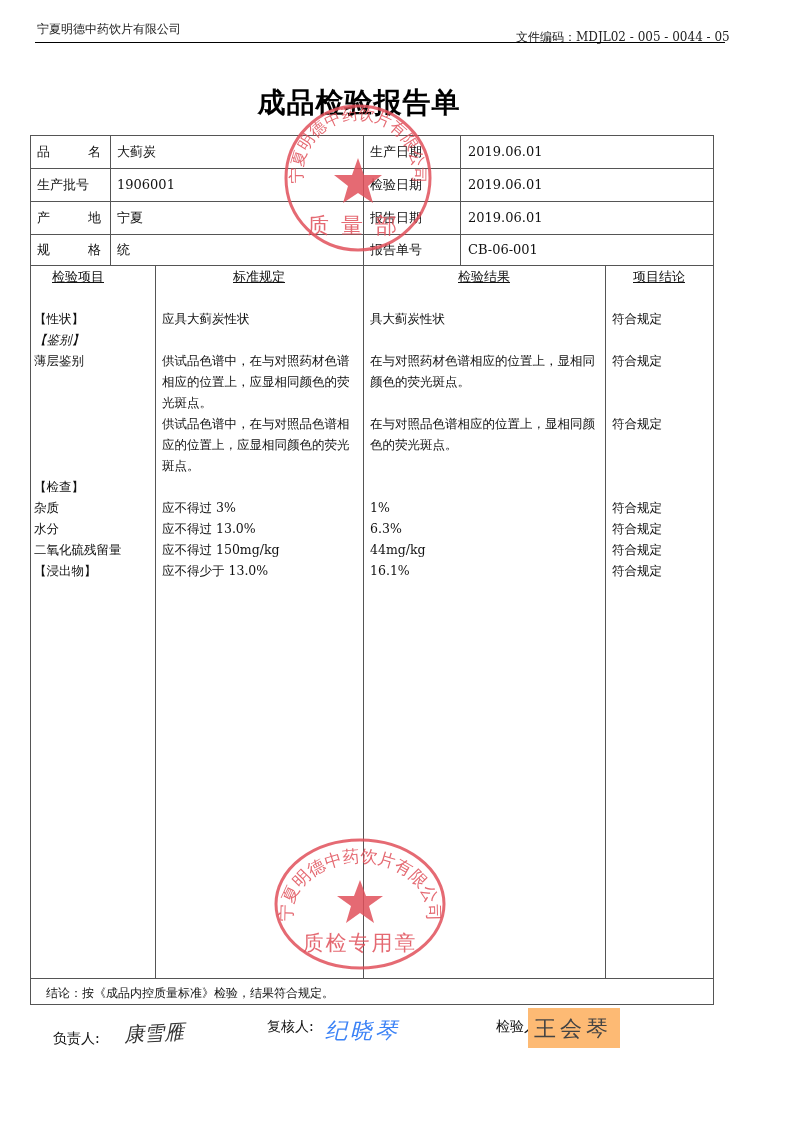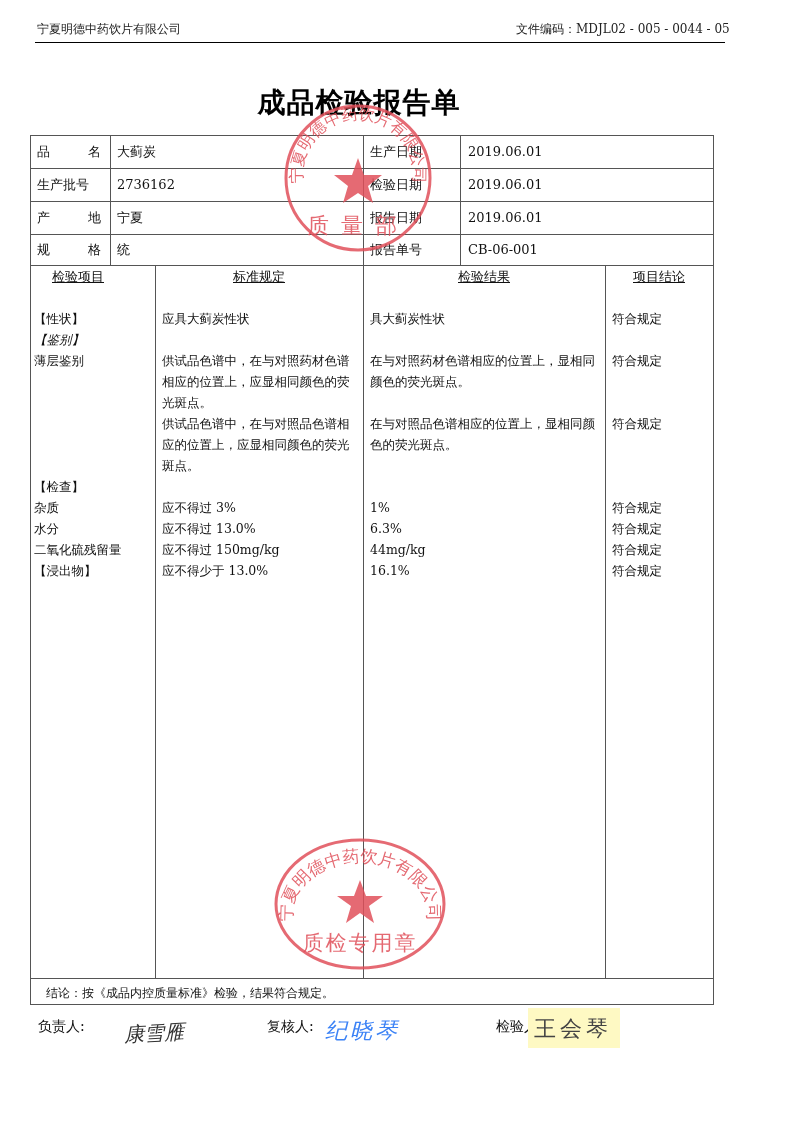--- a/index.html
+++ b/index.html
@@ -17,21 +17,21 @@
   .colhead { font-size: 13px; text-decoration: underline; text-align: center; top: 268px; line-height: 18px; }
   .txt { font-size: 12.5px; line-height: 21px; }
   .stamp { pointer-events: none; }
   .sig-label { font-size: 14px; top: 1018px; }
   .sig { font-family: "DejaVu Serif", serif; font-style: italic; color: #333; }
 </style>
 </head>
 <body>
 
 <div class="abs hdr-text" style="left:37px;">宁夏明德中药饮片有限公司</div>
-<div class="abs hdr-text" style="left:516px;">文件编码：MDJL02 - 005 - 0044 - 05</div>
+<div class="abs hdr-text" style="left:516px;margin-top:8px;">文件编码：MDJL02 - 005 - 0044 - 05</div>
 <div class="abs hdr-line"></div>
 
 <div class="abs title">成品检验报告单</div>
 
 <div>
 
   <div class="abs hline" style="left:30px;width:684px;top:135px;"></div>
   <div class="abs hline" style="left:30px;width:684px;top:168px;"></div>
   <div class="abs hline" style="left:30px;width:684px;top:201px;"></div>
   <div class="abs hline" style="left:30px;width:684px;top:234px;"></div>
@@ -53,21 +53,21 @@
   <div class="lbl-spread">
       <span>品</span>
       <span>名</span>
     </div>
 </div>
 <div class="abs cell" style="left:117px;top:141px;">大蓟炭</div>
 <div class="abs cell" style="left:370px;top:141px;">生产日期</div>
 <div class="abs cell" style="left:468px;top:141px;">2019.06.01</div>
 
 <div class="abs cell" style="left:37px;top:174px;">生产批号</div>
-<div class="abs cell" style="left:117px;top:174px;">2736162</div>
+<div class="abs cell" style="left:117px;top:174px;">1906001</div>
 <div class="abs cell" style="left:370px;top:174px;">检验日期</div>
 <div class="abs cell" style="left:468px;top:174px;">2019.06.01</div>
 
 <div class="abs cell" style="left:37px;top:207px;">
   <div class="lbl-spread">
       <span>产</span>
       <span>地</span>
     </div>
 </div>
 <div class="abs cell" style="left:117px;top:207px;">宁夏</div>
@@ -122,26 +122,26 @@
 <div class="abs txt" style="left:370px;top:539px;">44mg/kg</div>
 <div class="abs txt" style="left:612px;top:539px;">符合规定</div>
 
 <div class="abs txt" style="left:34px;top:560px;">【浸出物】</div>
 <div class="abs txt" style="left:162px;top:560px;">应不得少于 13.0%</div>
 <div class="abs txt" style="left:370px;top:560px;">16.1%</div>
 <div class="abs txt" style="left:612px;top:560px;">符合规定</div>
 
 <div class="abs" style="left:46px;top:983px;font-size:12px;line-height:20px;">结论：按《成品内控质量标准》检验，结果符合规定。</div>
 
-<div class="abs sig-label" style="left:38px;">负责人:</div>
+<div class="abs sig-label" style="left:53px;margin-top:12px;">负责人:</div>
 <div class="abs sig" style="left:124px;top:1020px;font-size:20px;transform:rotate(-3deg);">康雪雁</div>
 <div class="abs sig-label" style="left:267px;">复核人:</div>
 <div class="abs sig" style="left:325px;top:1016px;font-size:22px;color:#3b82f6;letter-spacing:3px;">纪晓琴</div>
 <div class="abs sig-label" style="left:472px;margin-left:24px;">检验人:</div>
-<div class="abs" style="left:528px;top:1008px;width:92px;height:40px;background:#fef9c3;">
+<div class="abs" style="left:528px;top:1008px;width:92px;height:40px;background:#fdba74;">
   <div class="sig" style="position:absolute;left:6px;top:6px;font-size:22px;font-style:normal;letter-spacing:4px;color:#444;">王会琴</div>
 </div>
 
 <svg class="abs stamp" style="left:278px;top:100px;" width="160" height="160" viewBox="0 0 160 160">
   <defs>
     <path id="topArc" d="M 28 96 A 56 56 0 1 1 132 96"></path>
   </defs>
   <circle cx="80" cy="78" r="72" fill="none" stroke="#e0505a" stroke-width="3" opacity="0.85"></circle>
   <text font-size="16" fill="#e0505a" opacity="0.85" font-family="DejaVu Sans, sans-serif">
     <textPath href="#topArc" startOffset="50%" text-anchor="middle">宁夏明德中药饮片有限公司</textPath>

